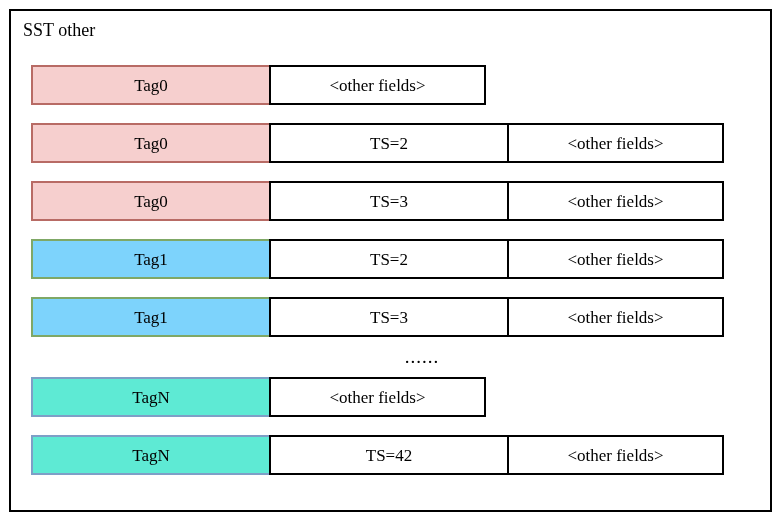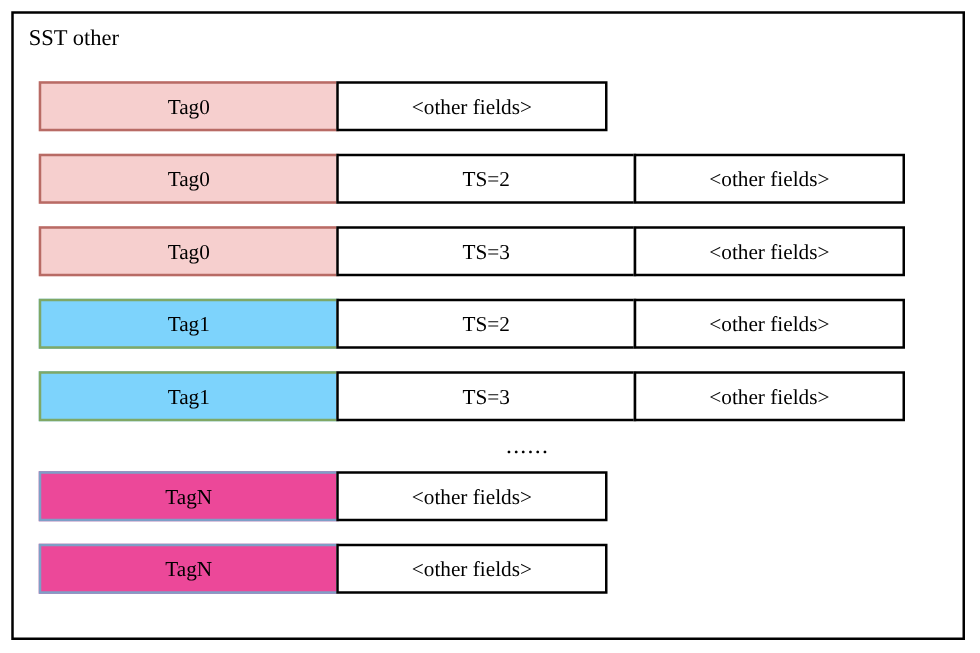--- a/index.html
+++ b/index.html
@@ -89,21 +89,21 @@
   
   .tag-pink {
     background: #f6cfce;
     border-color: #b86b65;
   }
   .tag-green {
     background: #7dd3fc;
     border-color: #7fa866;
   }
   .tag-blue {
-    background: #ec4899;
+    background: #5eead4;
     border-color: #7e9fc7;
   }
 
   .ellipsis-row {
     position: relative;
     height: 40px;
     width: 720px;
     display: flex;
     align-items: center;
     justify-content: center;
@@ -169,18 +169,19 @@
       </div>
 
       <div class="record-row">
         <div class="cell cell-tag tag-blue">TagN</div>
         <div class="cell cell-other">&lt;other fields&gt;</div>
       </div>
       <div class="spacer"></div>
 
       <div class="record-row">
         <div class="cell cell-tag tag-blue">TagN</div>
+        <div class="cell cell-ts">TS=42</div>
         <div class="cell cell-other">&lt;other fields&gt;</div>
       </div>
 
     </div>
   </div>
 </div>
 
 </body></html>

